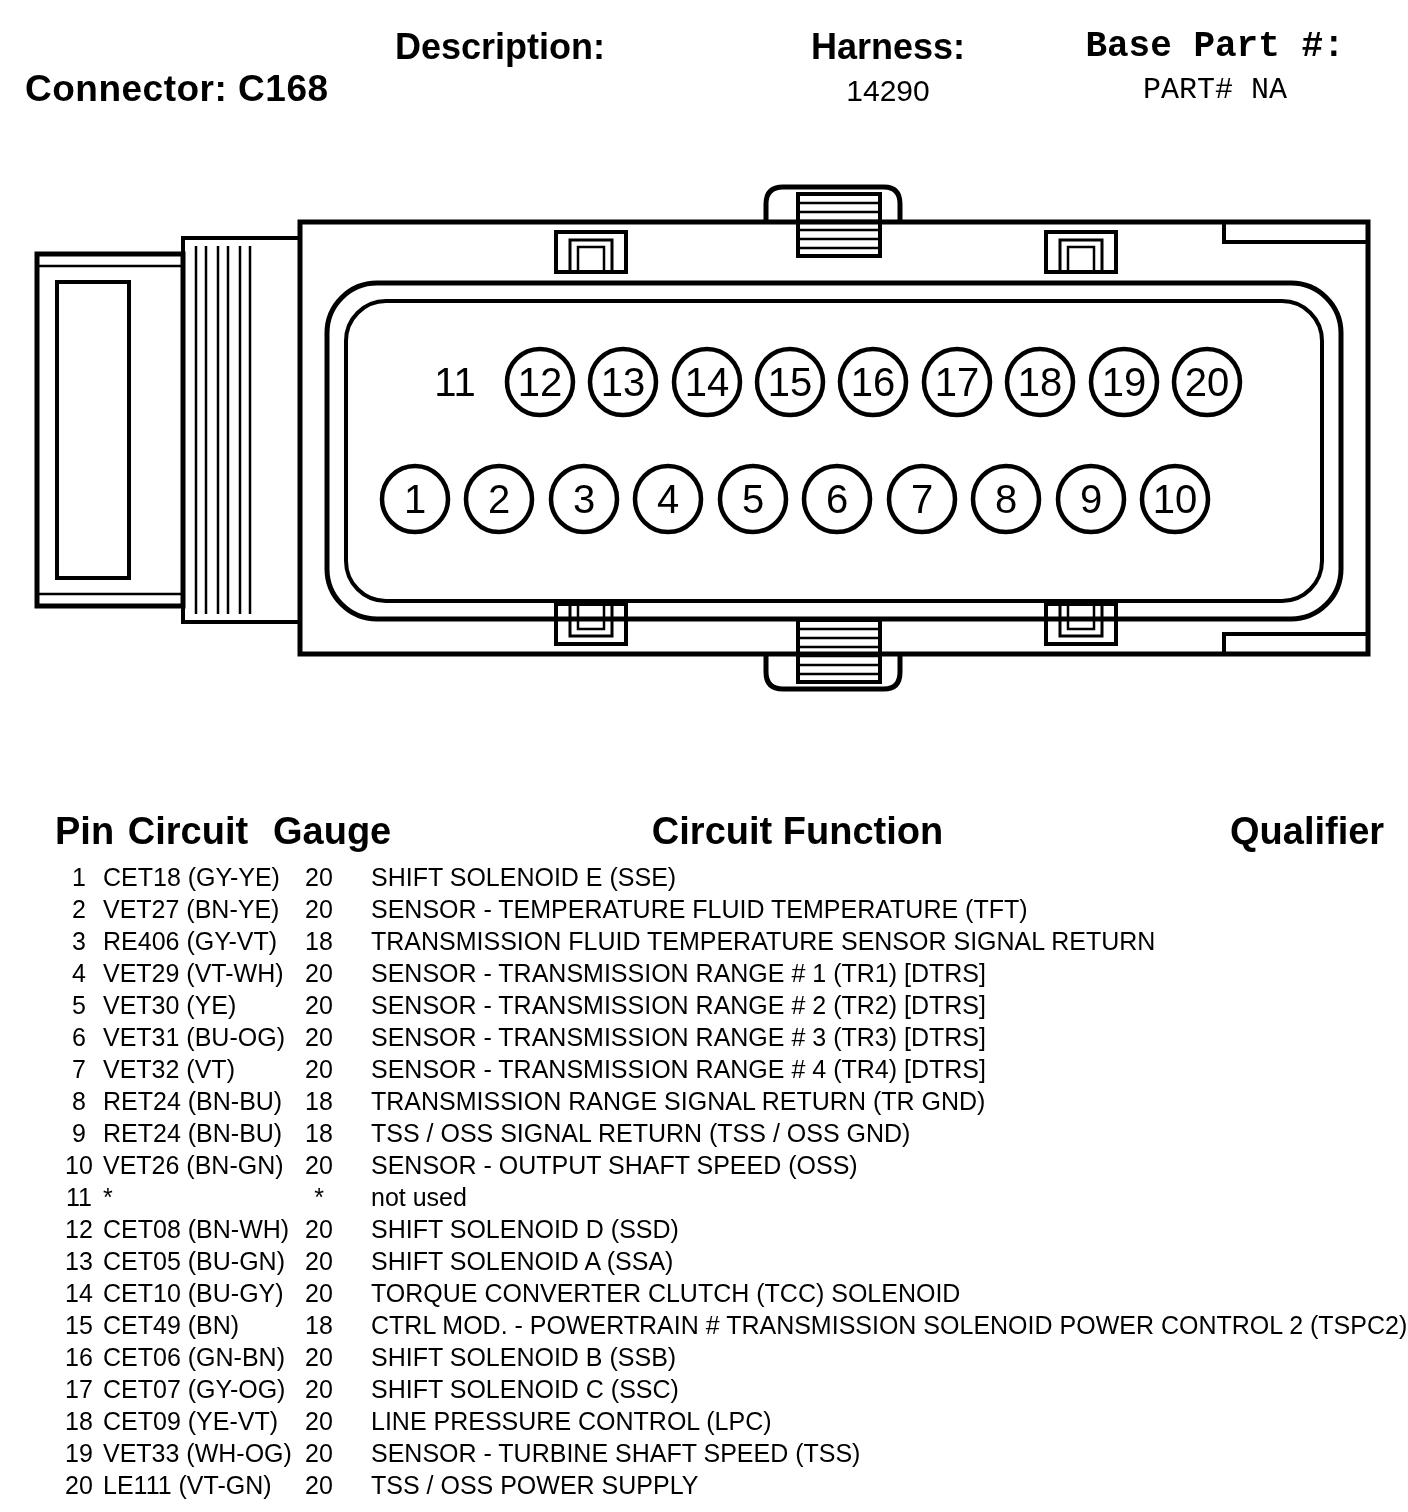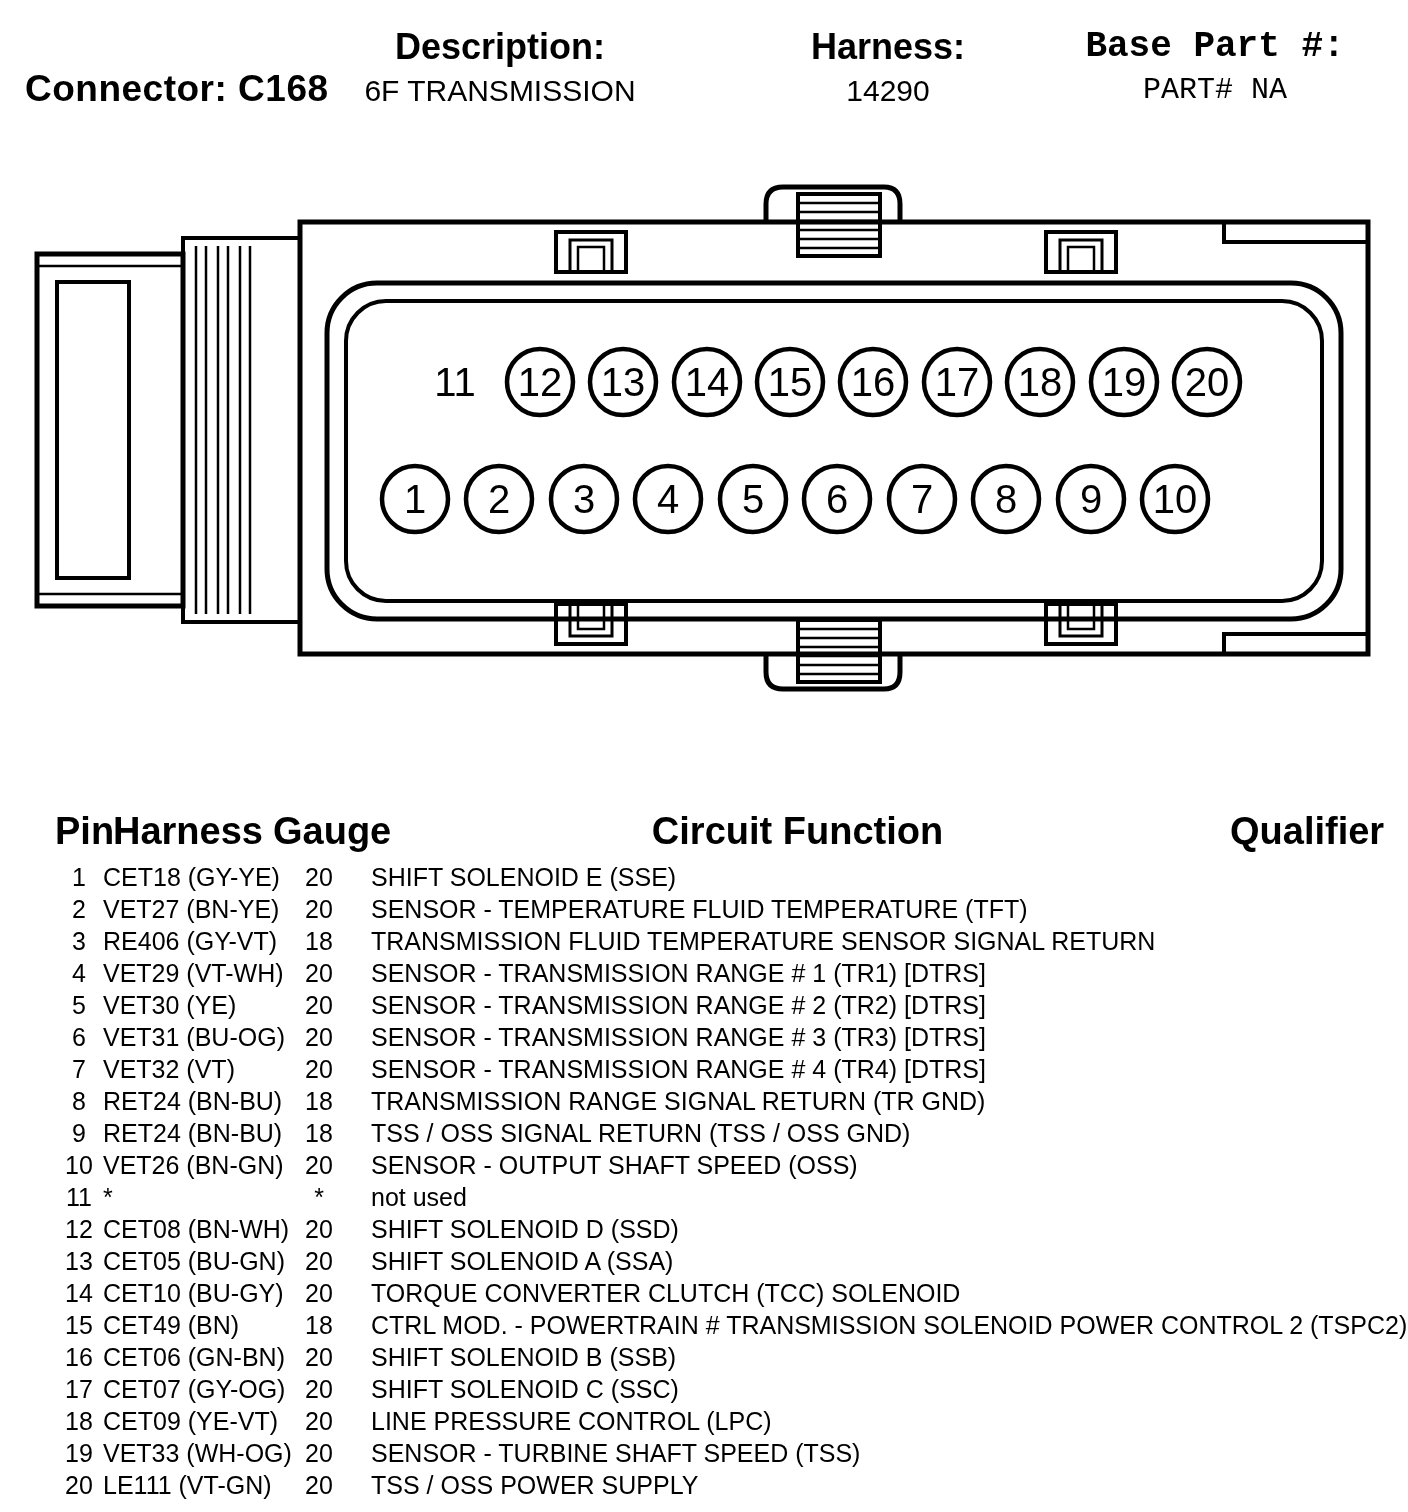--- a/index.html
+++ b/index.html
@@ -87,21 +87,20 @@
 </style>
 </head>
 <body>
 
 <div id="page">
 
   <div class="connector-title">Connector: C168</div>
 
   <div class="hdr-block" id="hdr-description">
     <div class="hdr-label">Description:</div>
-    <div class="hdr-value">6F TRANSMISSION</div>
   </div>
 
   <div class="hdr-block" id="hdr-harness">
     <div class="hdr-label">Harness:</div>
     <div class="hdr-value">14290</div>
   </div>
 
   <div class="hdr-block" id="hdr-basepart">
     <div class="hdr-label">Base Part #:</div>
     <div class="hdr-value">PART# NA</div>
@@ -210,21 +209,21 @@
     <colgroup>
       <col style="width:48px">
         <col style="width:170px">
         <col style="width:92px">
         <col style="width:865px">
         <col style="width:135px">
     </colgroup>
     <thead>
       <tr>
         <th>Pin</th>
-        <th>Harness</th>
+        <th>Circuit</th>
         <th>Gauge</th>
         <th>Circuit Function</th>
         <th>Qualifier</th>
       </tr>
     </thead>
     <tbody id="pinout-body">
         <tr>
           <td class="col-pin">1</td>
           <td class="col-circuit">CET18 (GY-YE)</td>
           <td class="col-gauge">20</td>

